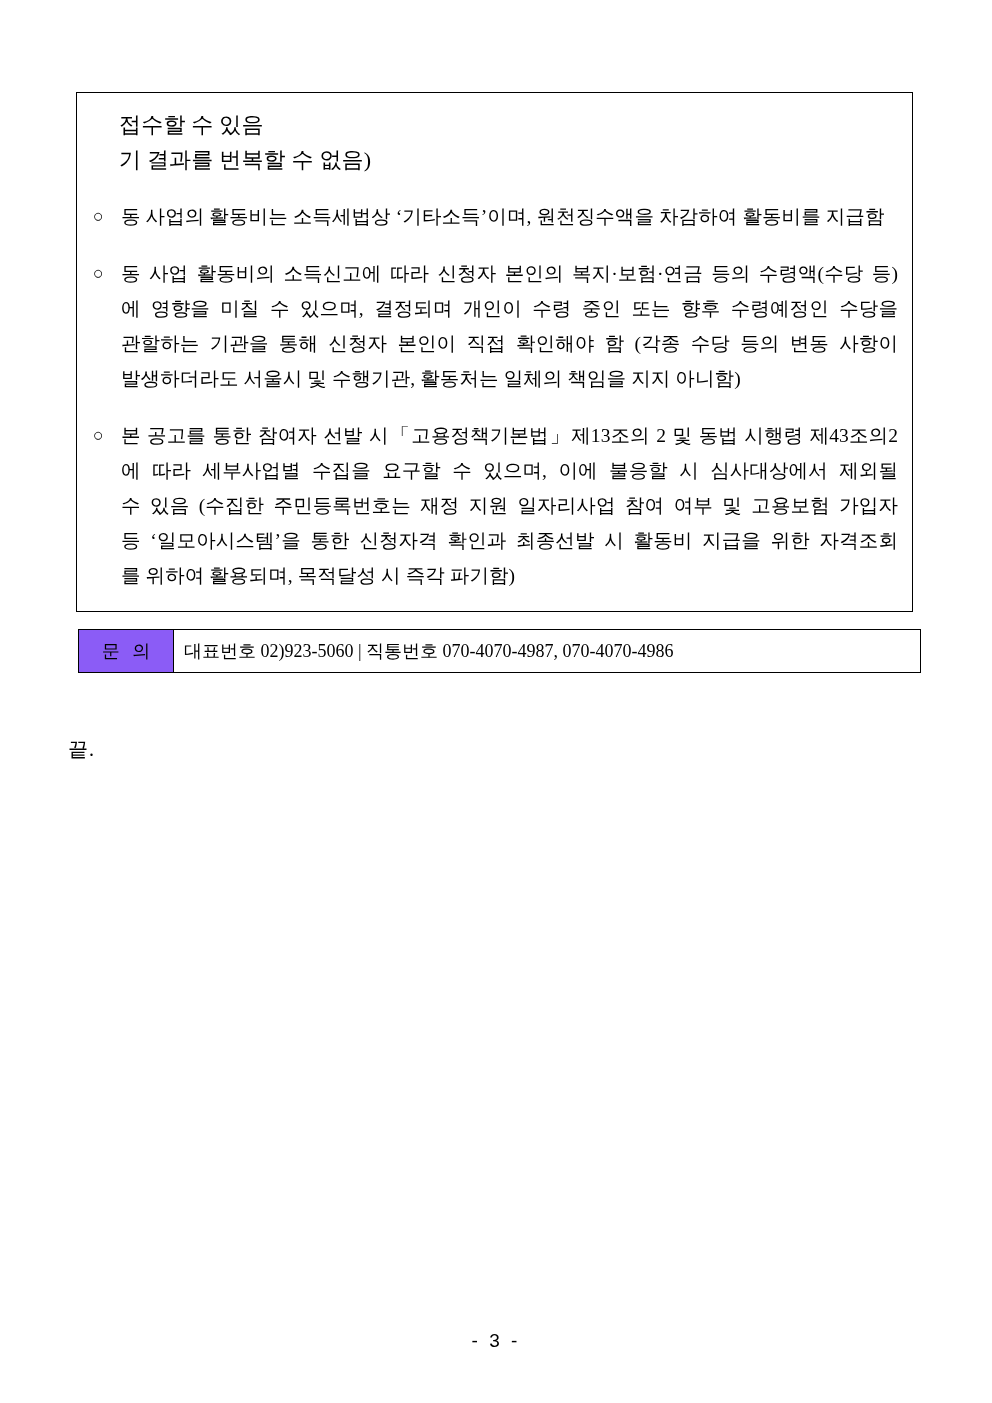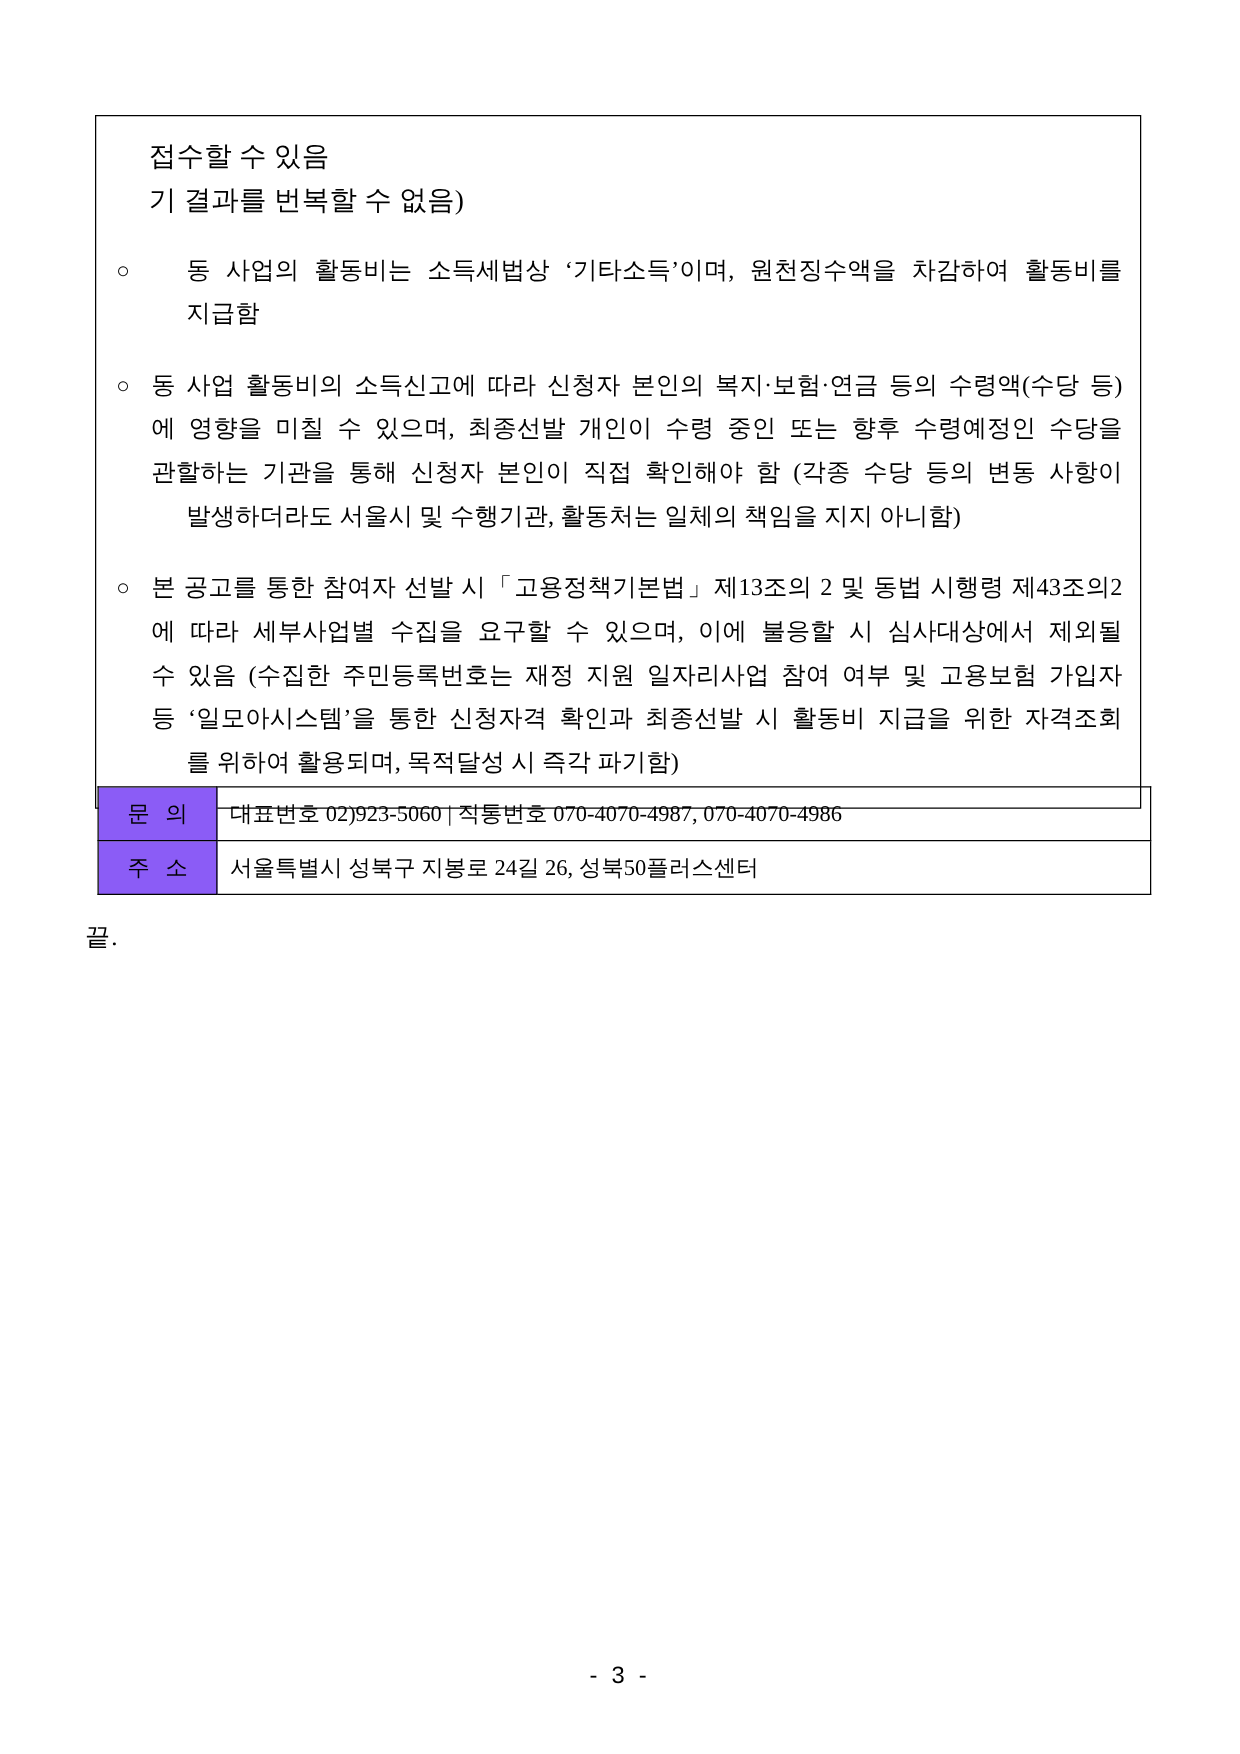--- a/index.html
+++ b/index.html
@@ -80,21 +80,20 @@
   .clause .flow {
     display: block;
     text-align: justify;
     text-align-last: justify;
     font-size: 19.5px;
     line-height: 35px;
     word-break: keep-all;
   }
   .clause .flow.last {
     text-align-last: left;
-    margin-left: 28px;
   }
 
   
   .contact-table {
     position: absolute;
     left: 78px;
     top: 629px;
     width: 843px;
     border-collapse: collapse;
     table-layout: fixed;
@@ -157,21 +156,21 @@
       <span class="bullet">○</span>
       <p>
         <span class="flow last">동 사업의 활동비는 소득세법상 ‘기타소득’이며, 원천징수액을 차감하여 활동비를 지급함</span>
       </p>
     </div>
 
     <div class="clause">
       <span class="bullet">○</span>
       <p>
         <span class="flow">동 사업 활동비의 소득신고에 따라 신청자 본인의 복지·보험·연금 등의 수령액(수당 등)</span>
-        <span class="flow">에 영향을 미칠 수 있으며, 최종선발 개인이 수령 중인 또는 향후 수령예정인 수당을</span>
+        <span class="flow">에 영향을 미칠 수 있으며, 결정되며 개인이 수령 중인 또는 향후 수령예정인 수당을</span>
         <span class="flow">관할하는 기관을 통해 신청자 본인이 직접 확인해야 함 (각종 수당 등의 변동 사항이</span>
         <span class="flow last">발생하더라도 서울시 및 수행기관, 활동처는 일체의 책임을 지지 아니함)</span>
       </p>
     </div>
 
     <div class="clause">
       <span class="bullet">○</span>
       <p>
         <span class="flow">본 공고를 통한 참여자 선발 시「고용정책기본법」제13조의 2 및 동법 시행령 제43조의2</span>
         <span class="flow">에 따라 세부사업별 수집을 요구할 수 있으며, 이에 불응할 시 심사대상에서 제외될</span>
@@ -182,24 +181,20 @@
     </div>
 
   </div>
 
   <table class="contact-table">
     <tbody>
       <tr>
         <td class="label">문 의</td>
         <td class="value">대표번호 02)923-5060 | 직통번호 070-4070-4987, 070-4070-4986</td>
       </tr>
-      <tr>
-        <td class="label">주 소</td>
-        <td class="value">서울특별시 성북구 지봉로 24길 26, 성북50플러스센터</td>
-      </tr>
     </tbody>
   </table>
 
   <div class="closing">끝.</div>
 
   <div class="page-footer">- 3 -</div>
 
 </div>
 
 </body></html>

